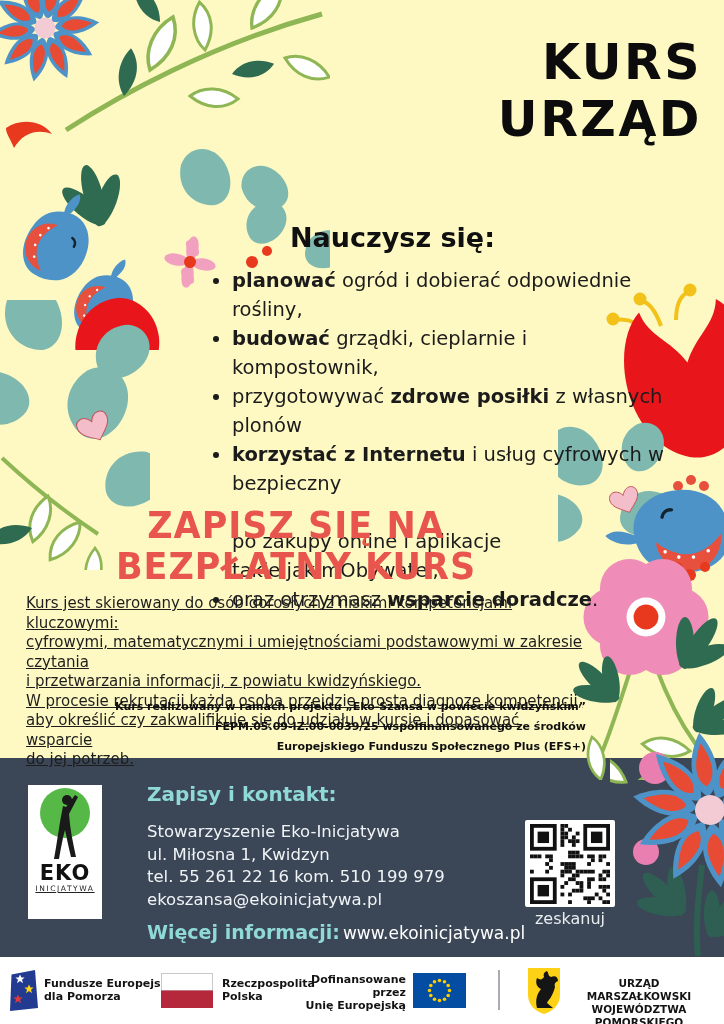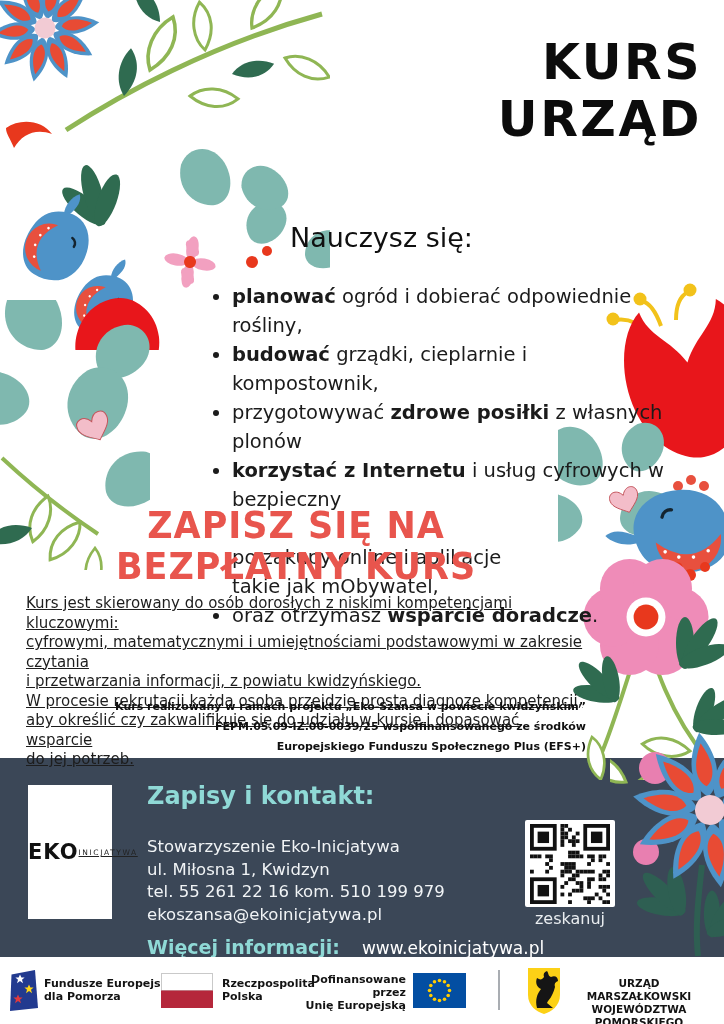--- a/index.html
+++ b/index.html
@@ -1,51 +1,51 @@
 <!DOCTYPE html>
 <html style="--coral: #E8554D; --steel_blue: #4E7EA6; --footer_bg: #3B4757; --teal_accent: #8FD9D6; --folk_blue: #4E93C8; --folk_red: #E8381D; --pink: #EF8CB8; --tulip_red: #E8161B; --leaf_teal: #7FB8AF; --leaf_dark: #2F6B50; --leaf_light: #8FB654; --eu_blue: #003399; --star_yellow: #FFCC00; --flag_red: #D4213D; --shield_yellow: #FCD116;"><head>
 <meta charset="utf-8">
 <style>
   html,body{margin:0;padding:0;background:#888;}
-  .poster{position:relative;width:724px;height:1024px;background:#ffffff;overflow:hidden;
+  .poster{position:relative;width:724px;height:1024px;background:#fef9c3;overflow:hidden;
           font-family:"DejaVu Sans",sans-serif;color:#151515;}
   .deco{position:absolute;z-index:2;pointer-events:none;}
   .txt{position:absolute;z-index:5;}
 
   .title{top:34px;right:22px;text-align:right;font-weight:900;font-size:49px;
          line-height:57px;letter-spacing:2.5px;color:#0c0c0c;}
   .title span{display:block;}
 
-  .learn-heading{left:290px;top:222px;font-size:27px;font-weight:normal;color:#101010;}
-
-  .bullets{left:214px;top:266px;width:456px;margin-top:16px;}
+  .learn-heading{left:290px;top:222px;font-size:27px;font-weight:bold;color:#101010;}
+
+  .bullets{left:214px;top:266px;width:456px;}
   .bullets ul{margin:0;padding-left:18px;}
   .bullets li{font-size:19.5px;line-height:29px;color:#1b1b1b;}
 
   .cta{left:30px;top:506px;width:532px;text-align:center;font-size:35px;font-weight:800;
        letter-spacing:1px;color:var(--coral,#E8554D);transform:scaleY(1.04);}
 
   .start-heading{left:26px;top:561px;font-size:25px;font-weight:bold;color:var(--steel_blue,#4E7EA6);}
   .start-body{left:26px;top:594px;width:564px;font-size:15px;line-height:19.5px;
               white-space:pre-line;color:#1d1d1d;text-decoration:underline;}
   .project{left:26px;top:697px;width:560px;font-size:11px;line-height:20px;font-weight:bold;
            white-space:pre-line;color:#101010;text-align:right;}
 
   .footer{position:absolute;left:0;top:758px;width:724px;height:199px;
           background:var(--footer_bg,#3B4757);z-index:1;}
-  .eko-card{position:absolute;left:28px;top:27px;width:84px;height:134px;background:#fff;
-            display:flex;flex-direction:row;align-items:center;justify-content:flex-start;}
+  .eko-card{position:absolute;left:28px;top:27px;width:74px;height:134px;background:#fff;
+            display:flex;flex-direction:column;align-items:center;justify-content:flex-start;}
   .eko-word{font-weight:900;font-size:21px;letter-spacing:1px;color:#111;line-height:20px;}
   .eko-sub{font-size:7.5px;letter-spacing:1.6px;color:#222;margin-top:1px;text-decoration:underline;}
   .contact{position:absolute;left:147px;top:24px;}
-  .contact-heading{font-size:24px;font-weight:bold;color:var(--teal_accent,#8FD9D6);margin-bottom:26px;}
+  .contact-heading{font-size:20px;font-weight:bold;color:var(--teal_accent,#8FD9D6);margin-bottom:15px;}
   .contact-line{font-size:16.5px;line-height:22.5px;color:#F1F4F6;}
   .more{margin-top:10px;}
   .more-label{font-size:19px;font-weight:bold;color:var(--teal_accent,#8FD9D6);text-align:right;}
-  .more-url{font-size:17px;color:#fff;margin-left:22px;}
+  .more-url{font-size:17px;color:#fff;margin-left:3px;}
   .qr-box{position:absolute;left:525px;top:62px;width:90px;height:87px;background:#fff;border-radius:2px;}
   .qr-box svg{display:block;margin:4px auto;}
   .qr-caption{position:absolute;left:525px;top:151px;width:90px;text-align:center;
               font-size:16px;color:#E9EDF0;}
 
   .bottombar{position:absolute;left:0;top:957px;width:724px;height:67px;background:#fff;z-index:6;}
   .bb{position:absolute;font-weight:bold;font-size:11px;line-height:13px;white-space:pre-line;color:#131313;}
   .flag{position:absolute;}
   .divider{position:absolute;left:498px;top:13px;width:2px;height:40px;background:#a9adb2;}
 </style>

